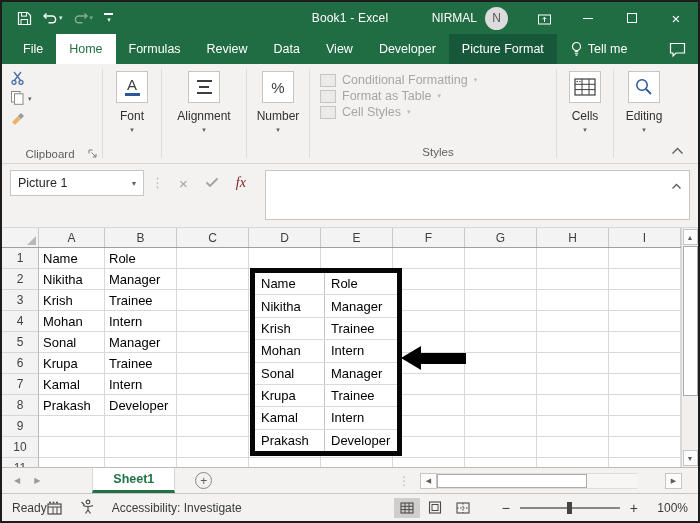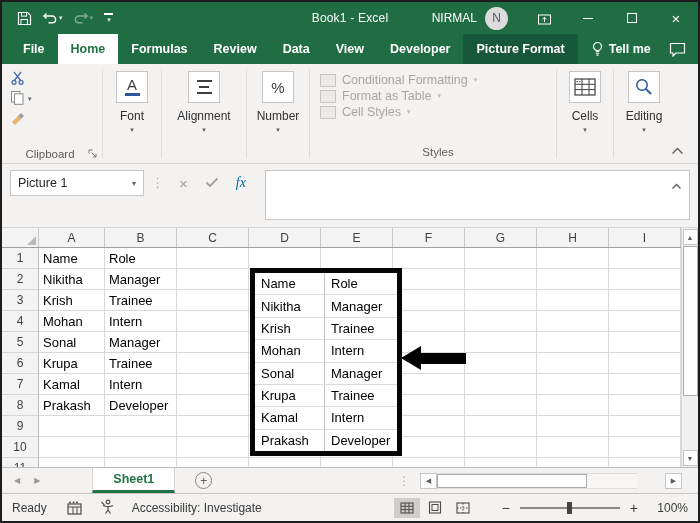--- a/index.html
+++ b/index.html
@@ -30,21 +30,21 @@
   .user-name { font-size: 12px; margin-right: 8px; }
   .avatar {
     width: 23px; height: 23px; border-radius: 50%; background: #dcdcdc; color: #5a5a5a;
     font-size: 12px; display: flex; align-items: center; justify-content: center; margin-right: 14px;
   }
   .win-ctrl { width: 44px; height: 100%; display: flex; align-items: center; justify-content: center; font-size: 15px; }
   .minim-glyph { width: 10px; border-top: 1px solid #fff; display: block; }
   .maxim-glyph { width: 10px; height: 10px; border: 1px solid #fff; display: block; }
   
   .tabrow { height: 30px; background: #206c43; display: flex; align-items: stretch; padding-left: 8px; color: #fff; }
-  .rtab { display: flex; align-items: center; padding: 0 13px; font-size: 12.5px; white-space: nowrap; font-weight: bold; }
+  .rtab { display: flex; align-items: center; padding: 0 13px; font-size: 12.5px; white-space: nowrap; }
   .rtab.active { background: #fff; color: #217346; }
   .rtab.contextual { background: #17573a; }
   .rtab .bulb { display: flex; margin-right: 5px; }
   .comment-btn { margin-left: auto; margin-right: 12px; display: flex; align-items: center; }
   
   .ribbon {
     height: 100px; background: #f3f2f1; border-bottom: 1px solid #d8d7d6;
     display: flex; align-items: stretch; position: relative; padding-left: 2px;
   }
   .vsep { width: 1px; background: #ddddda; margin: 5px 0; }
@@ -84,21 +84,21 @@
     padding: 6px 8px 0 8px; gap: 7px; border-bottom: 1px solid #d8d7d6;
   }
   .namebox {
     width: 134px; height: 26px; background: #fff; border: 1px solid #c8c6c4;
     display: flex; align-items: center; padding: 0 7px; font-size: 12.5px; color: #262626;
   }
   .nb-tri { margin-left: auto; font-size: 8px; color: #605e5c; }
   .fdots { color: #b3b1af; font-size: 13px; margin-top: 5px; }
   .fbtns { display: flex; align-items: center; height: 26px; gap: 17px; padding: 0 12px 0 8px; }
   .fbtn-x { color: #a3a1a0; font-size: 15px; }
-  .fx-glyph { font-style: italic; font-family: "Liberation Serif", serif; font-size: 14px; color: #0369a1; }
+  .fx-glyph { font-style: italic; font-family: "Liberation Serif", serif; font-size: 14px; color: #7f1d1d; }
   .fxbar { flex: 1; height: 50px; background: #fff; border: 1px solid #c8c6c4; position: relative; }
   .fx-expand { position: absolute; top: 5px; right: 7px; }
   
   .grid { position: relative; height: 239px; background: #fff; overflow: hidden; }
   .colhdr-row { display: flex; height: 20px; background: #f3f3f3; border-bottom: 1px solid #9f9f9f; width: 679px; }
   .corner { width: 37px; border-right: 1px solid #c9c9c9; position: relative; background: #f3f3f3; }
   .corner::after { content:""; position: absolute; right: 2px; bottom: 2px;
     border-left: 9px solid transparent; border-bottom: 9px solid #b9b9b9; }
   .ch { width: 72px; display: flex; align-items: center; justify-content: center;
     font-size: 12px; color: #3f3f3f; border-right: 1px solid #c9c9c9; }
@@ -145,21 +145,21 @@
   .hscroll { display: flex; align-items: center; margin-right: 16px; }
   .h-arrow { width: 17px; height: 16px; background: #fcfcfc; border: 1px solid #c8c6c4;
     display: flex; align-items: center; justify-content: center; font-size: 7px; color: #5f5d5b; }
   .htrack { width: 200px; height: 16px; background: #f7f6f5; border-top: 1px solid #dedddc; border-bottom: 1px solid #dedddc; display: flex; }
   .hthumb { width: 150px; height: 100%; background: #fff; border: 1px solid #ababab; }
   .h-arrow.right { margin-left: 28px; }
   
   .statusbar { height: 28px; background: #f3f2f1; border-top: 1px solid #c8c6c4;
     display: flex; align-items: center; font-size: 12px; color: #3b3b3b; padding: 0 10px; }
   .sb-item { display: flex; align-items: center; }
-  .ready-label { margin-right: 20px; }
+  .ready-label { }
   .macro-btn { margin-right: 18px; display: flex; }
   .acc-btn { display: flex; align-items: center; gap: 16px; }
   .sb-right { margin-left: auto; display: flex; align-items: center; gap: 14px; }
   .viewbtns { display: flex; gap: 2px; margin-right: 12px; }
   .viewbtn { width: 26px; height: 20px; display: flex; align-items: center; justify-content: center; }
   .viewbtn.active { background: #cfcecd; }
   .zoomctl { display: flex; align-items: center; gap: 10px; }
   .zminus, .zplus { font-size: 14px; color: #3b3b3b; }
   .ztrack { width: 100px; height: 2px; background: #8a8886; position: relative; }
   .zthumb { position: absolute; left: 47px; top: -5px; width: 5px; height: 12px; background: #444; }

